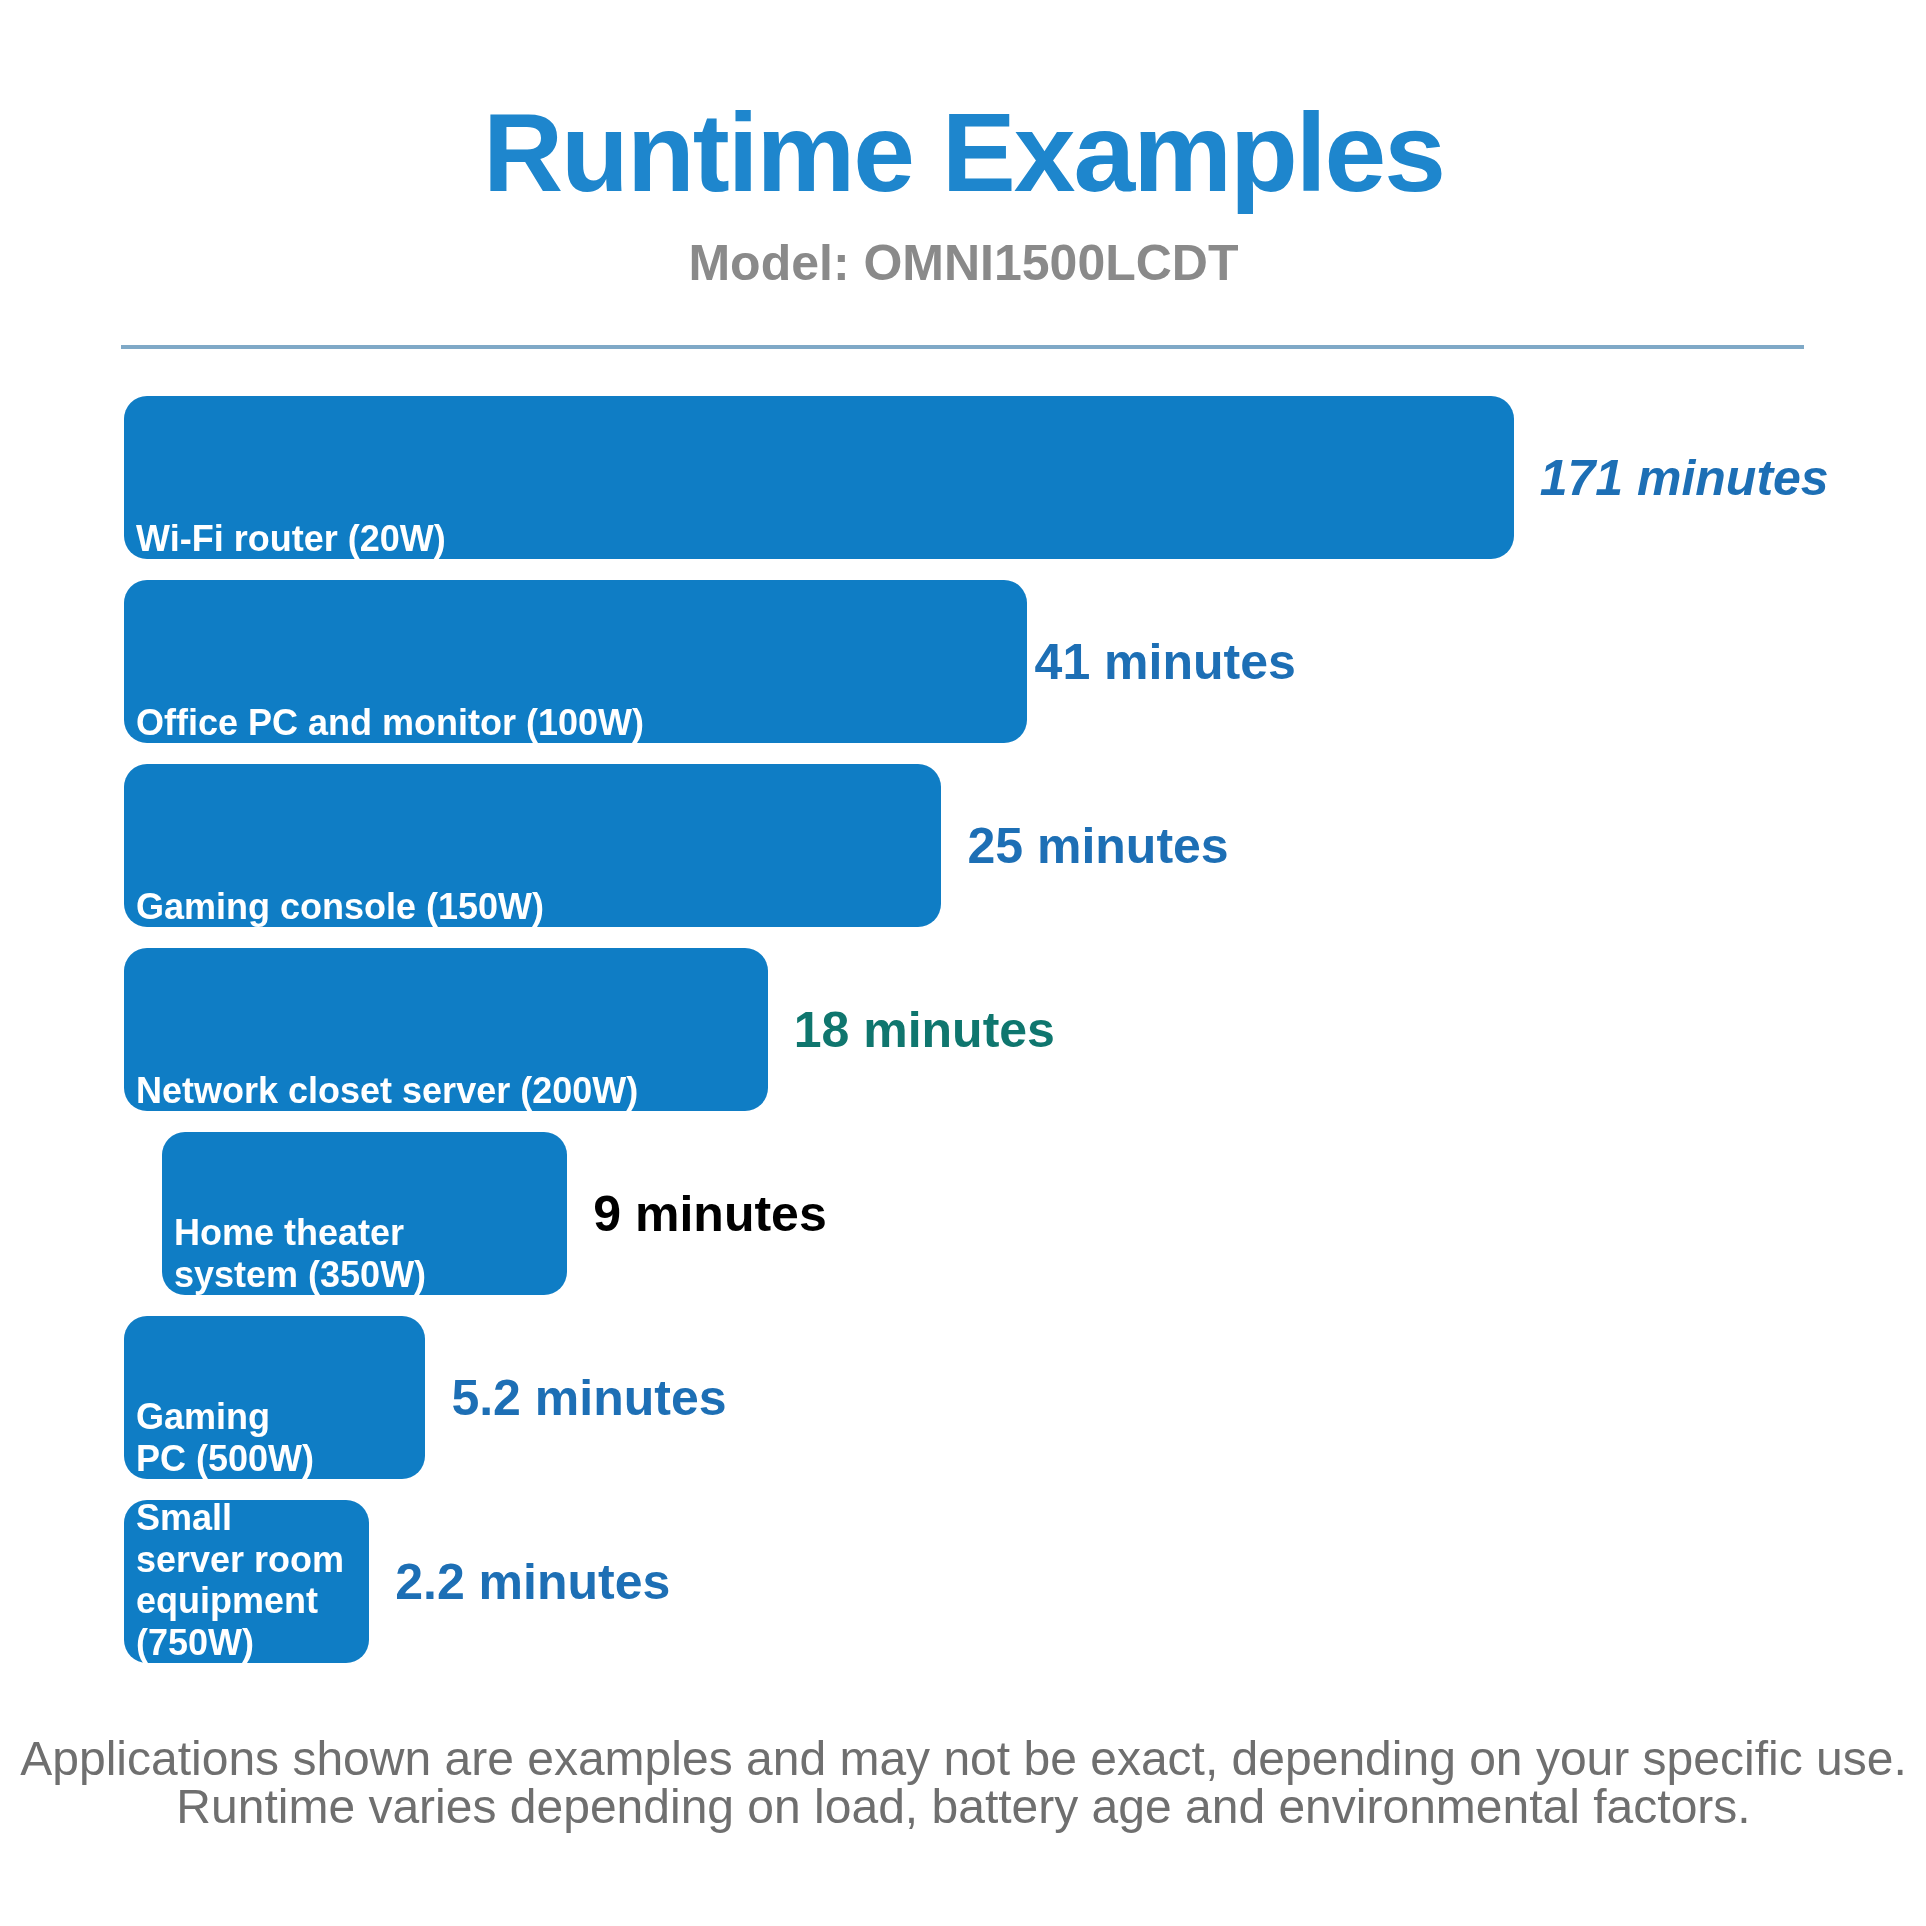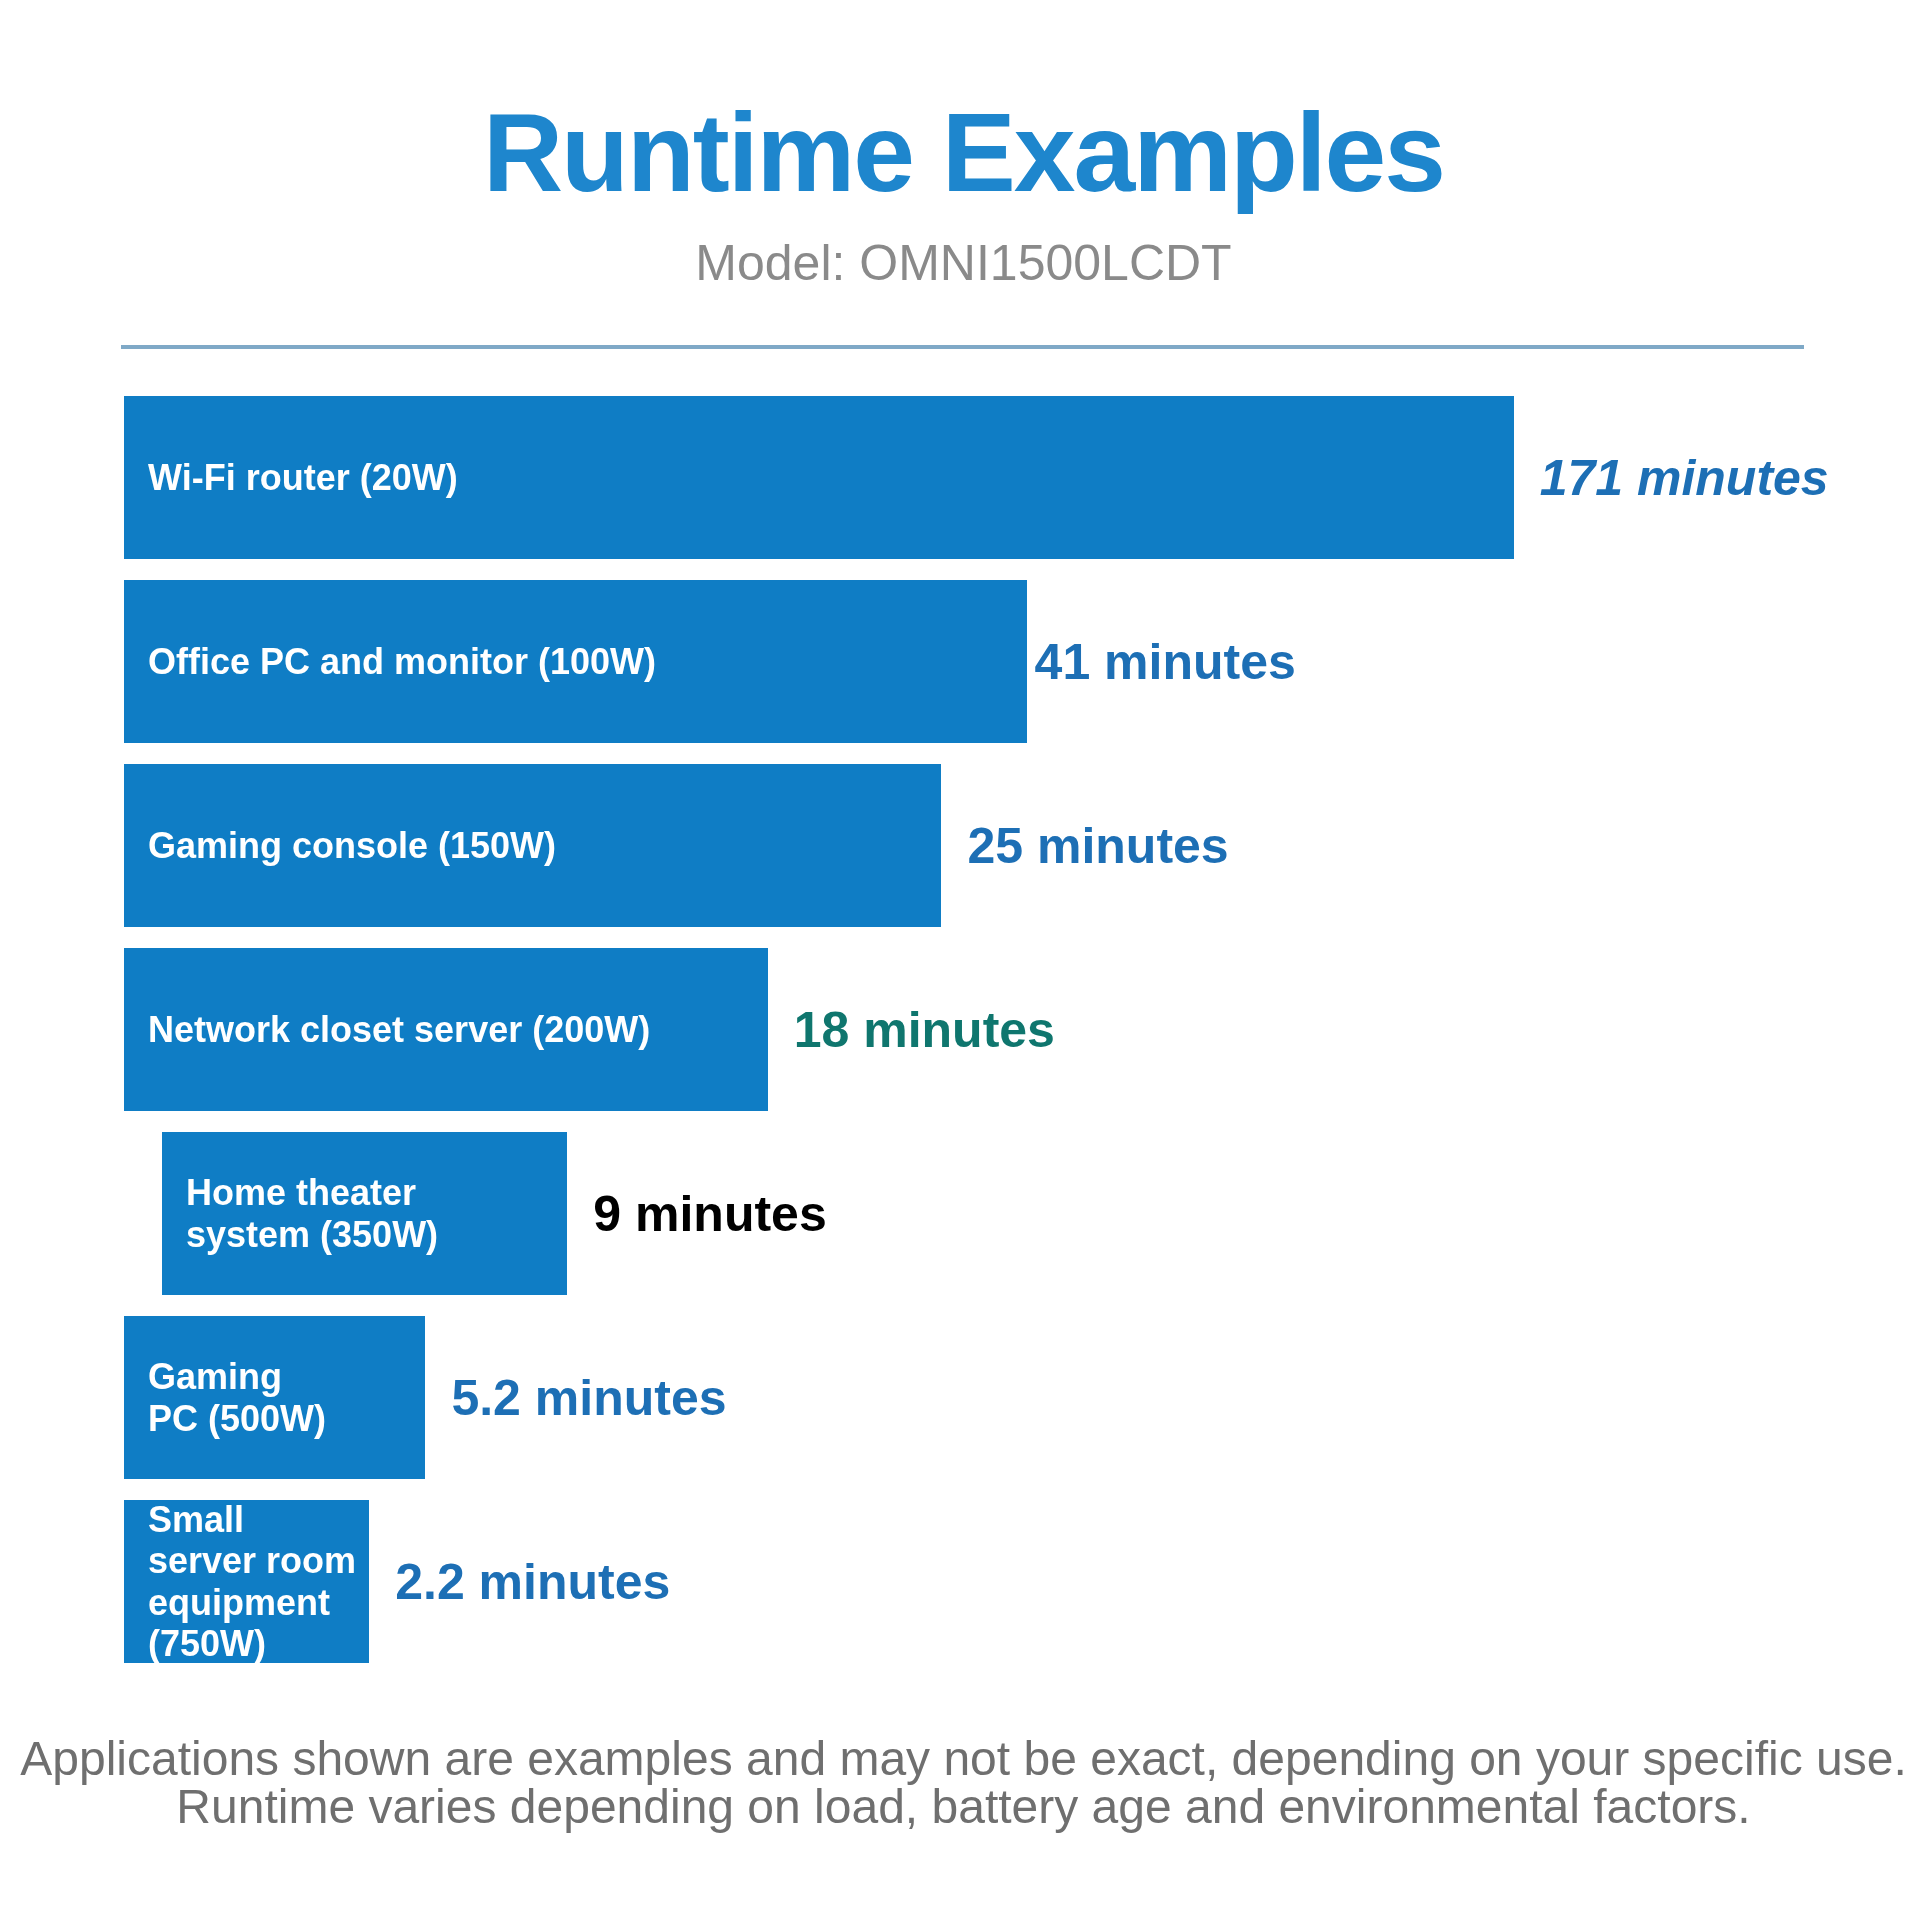--- a/index.html
+++ b/index.html
@@ -18,21 +18,21 @@
     font-size:111px;
     font-weight:bold;
     letter-spacing:-2px;
     color:#1E86CD;
     line-height:1.1;
   }
   .subtitle{
     margin-top:20px;
     text-align:center;
     font-size:50px;
-    font-weight:400;
+    font-weight:700;
     color:#8A8A8A;
   }
   .divider{
     position:absolute;
     left:121px;
     top:345px;
     width:1683px;
     height:4px;
     background:#7FA9C7;
   }
@@ -44,24 +44,25 @@
   }
   .row{
     display:flex;
     align-items:center;
     height:163px;
     margin-bottom:21px;
   }
   .bar{
     height:100%;
     display:flex;
-    align-items:center;
+    align-items:flex-end;
     box-sizing:border-box;
-    padding-left:24px;
+    padding-left:12px;
     flex-shrink:0;
+    border-radius:23px;
   }
   .bar-label{
     color:#ffffff;
     font-weight:bold;
     font-size:36px;
     line-height:1.15;
   }
   .bar-label span{display:block;}
   .minutes{
     margin-left:26px;

